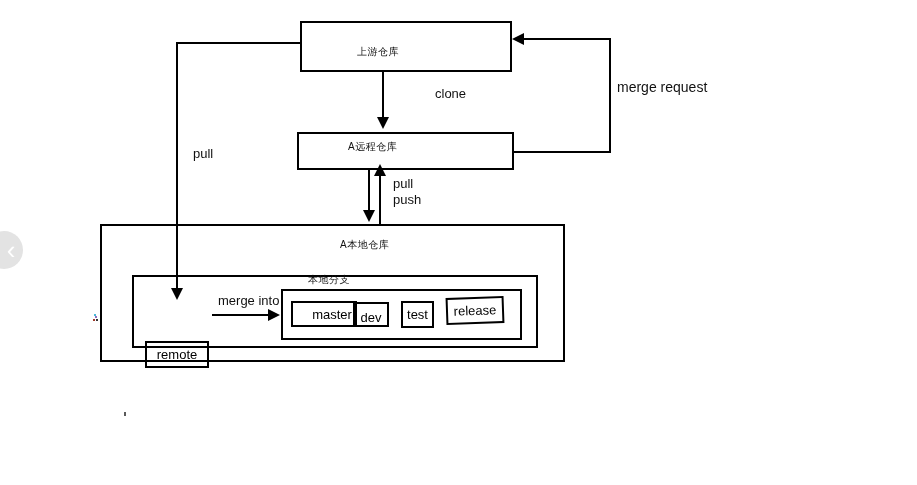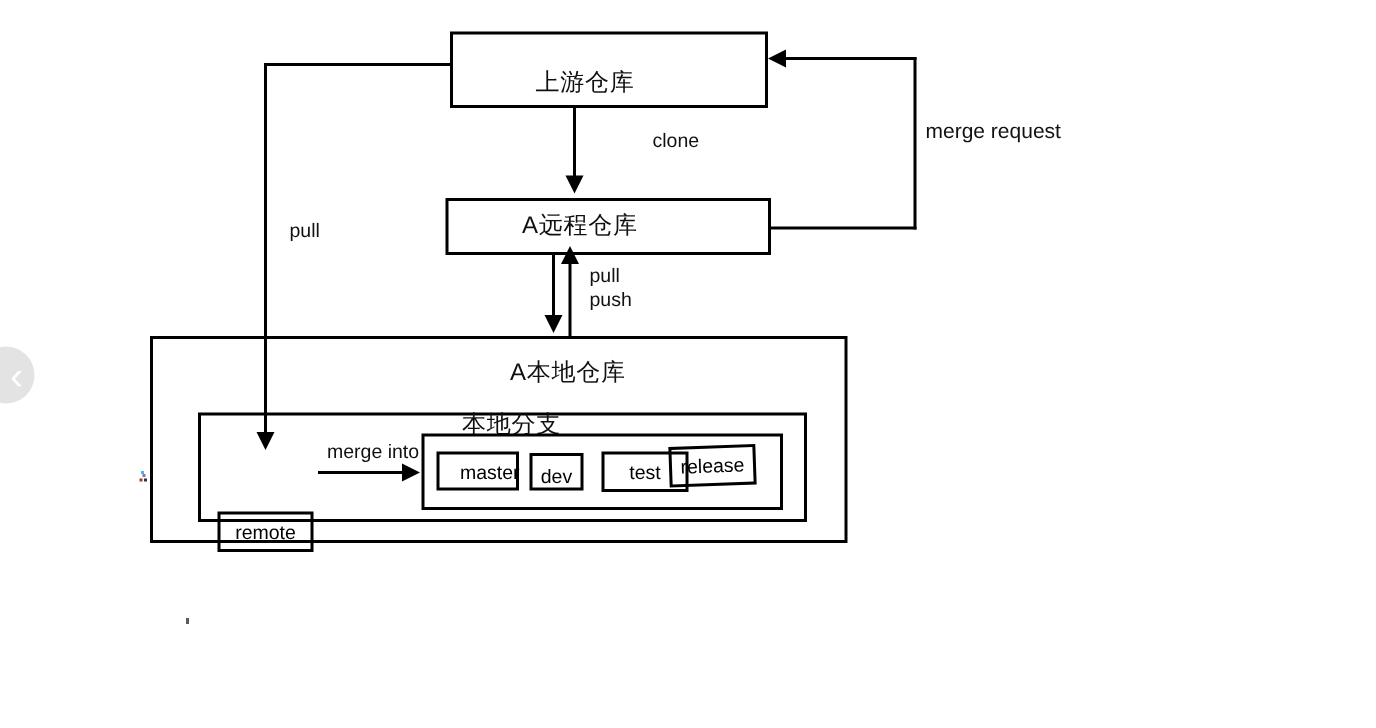--- a/index.html
+++ b/index.html
@@ -10,21 +10,21 @@
     color:#000;
   }
   .box { position:absolute; border:2px solid #000; background:transparent; box-sizing:border-box; }
   .hline, .vline { position:absolute; background:#000; }
   .arr { position:absolute; width:0; height:0; }
   .arr-down  { border-left:6px solid transparent; border-right:6px solid transparent; border-top:12px solid #000; }
   .arr-up    { border-left:6px solid transparent; border-right:6px solid transparent; border-bottom:12px solid #000; }
   .arr-left  { border-top:6px solid transparent; border-bottom:6px solid transparent; border-right:12px solid #000; }
   .arr-right { border-top:6px solid transparent; border-bottom:6px solid transparent; border-left:12px solid #000; }
   .lbl { position:absolute; font-size:13px; white-space:nowrap; color:#111; }
-  .lbl-cjk { font-size:16px; letter-spacing:0.5px; }
+  .lbl-cjk { font-size:10px; letter-spacing:0.5px; }
   .node-lbl { display:flex; align-items:center; justify-content:center; font-size:13px; }
   #nav-prev {
     position:absolute; left:-15px; top:231px; width:38px; height:38px;
     border:none; border-radius:50%; background:#e3e3e3;
     display:flex; align-items:center; justify-content:center;
     cursor:pointer; padding:0;
   }
   #nav-prev span { color:#ffffff; font-size:26px; line-height:1; margin-left:14px; font-weight:400; }
   #watermark {
     position:absolute; left:707px; top:452px;
@@ -80,27 +80,27 @@
 
   <div class="box" id="working-box" style="left:132px; top:275px; width:406px; height:73px;"></div>
 
   <span class="lbl lbl-cjk" style="left:308px; top:273px;">本地分支</span>
   <div class="box" id="branches-box" style="left:281px; top:289px; width:241px; height:51px;"></div>
 
   <div class="box node-lbl" id="remote-box" style="left:145px; top:301px; width:64px; height:27px;margin-top:40px;">
     <span>remote</span>
   </div>
 
-  <div class="box node-lbl" style="left:291px; top:301px; width:55px; height:26px;padding-left:16px;">
+  <div class="box node-lbl" style="left:291px; top:301px; width:66px; height:26px;padding-left:16px;">
     <span>master</span>
   </div>
   <div class="box node-lbl" style="left:353px; top:302px; width:36px; height:25px;align-items:flex-end;">
     <span>dev</span>
   </div>
-  <div class="box node-lbl" style="left:401px; top:301px; width:58px; height:27px;">
+  <div class="box node-lbl" style="left:401px; top:301px; width:33px; height:27px;">
     <span>test</span>
   </div>
   <div class="box node-lbl" id="release-box" style="left:446px; top:297px; width:58px; height:27px;">
     <span>release</span>
   </div>
 
   <div class="artifact" style="left:94px; top:314px; width:2px; height:2px; background:#4bb8d8; box-shadow:1px 2px 0 #8a6fc0, -1px 5px 0 #a03a2a, 2px 5px 0 #333;"></div>
   <div class="artifact" style="left:124px; top:412px; width:2px; height:4px; background:#5a5a5a;"></div>
 
 

